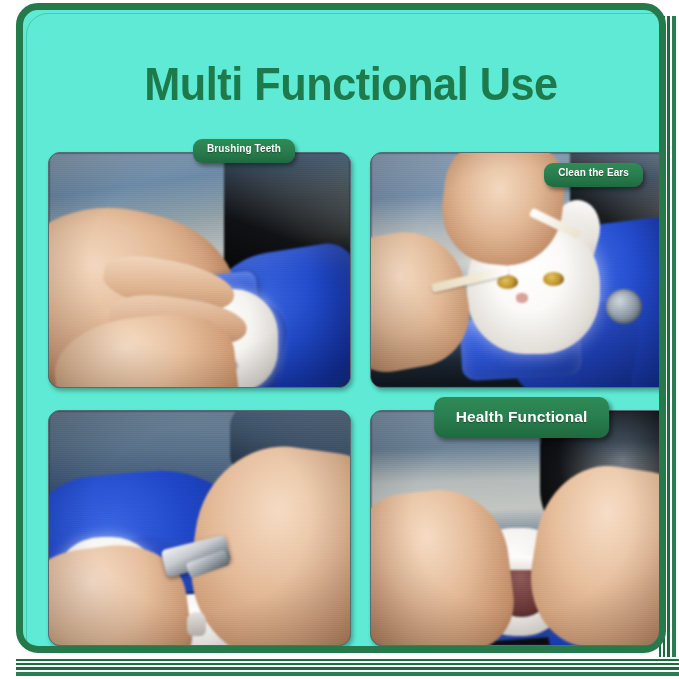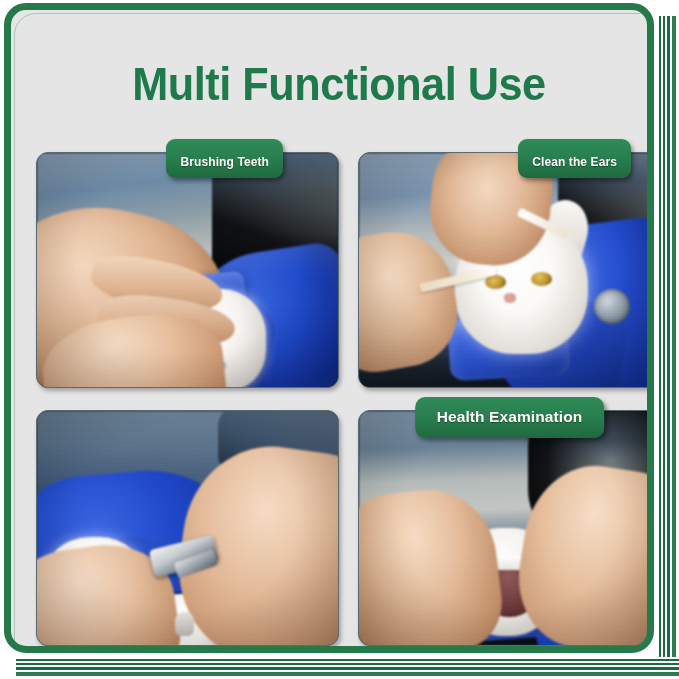--- a/index.html
+++ b/index.html
@@ -53,25 +53,25 @@
       #1d6b41 10px, #1d6b41 13px,
       #ffffff 13px, #ffffff 15px,
       #2a7d50 15px, #2a7d50 19px,
       #ffffff 19px, #ffffff 22px
     );
   }
 
   
   .frame {
     position: absolute;
-    left: 4px; top: 3px;
+    left: 16px; top: 3px;
     width: 650px; height: 650px;
     border: 7px solid #26794b;
     border-radius: 22px;
-    background: #e5e5e5;
+    background: #5eead4;
     overflow: hidden;
   }
 
   
   .frame-inner-line {
     position: absolute;
     left: 3px; top: 3px;
     width: 650px; height: 650px;
     border-radius: 22px;
     border: 1px solid rgba(38,121,75,0.30);
@@ -133,30 +133,30 @@
   
   .badge {
     position: absolute;
     top: -13px;
     z-index: 6;
     display: inline-block;
     background: linear-gradient(180deg, #2f8b57 0%, #2a8050 42%, #1f6a40 100%);
     color: #ffffff;
     font-family: "Liberation Sans", sans-serif;
     font-weight: bold;
-    font-size: 12px;
+    font-size: 10px;
     letter-spacing: 0.1px;
     white-space: nowrap;
-    padding: 16px 14px 9px 14px;
+    padding: 4px 14px 9px 14px;
     border-radius: 9px;
     box-shadow: 2px 3px 4px rgba(0,0,0,0.40);
     text-shadow: 0 1px 1px rgba(0,0,0,0.35);
   }
   .badge.pos-right  { right: 56px; }
-  .badge.pos-right2 { right: 30px; }
+  .badge.pos-right2 { right: 30px; margin-top: 24px; }
   .badge.pos-center { left: 50%; transform: translateX(-50%); }
   .badge.tall { padding: 11px 22px 12px 22px; font-size: 15.5px; border-radius: 10px; }
 
   
   .t1-bg { inset:0; background: linear-gradient(172deg,#8ea2b6 0%,#6d8aa6 16%,#8e9ea6 30%,#b9bfbd 44%,#4a6f94 62%,#1c2a38 80%,#05070a 100%); }
   .t1-darkright { right:0; top:0; width:42%; height:58%; background: linear-gradient(200deg, rgba(6,8,12,0.15) 0%, rgba(4,5,8,0.93) 60%, #020305 100%); }
   .t1-bluecloth { right:-4%; top:42%; width:52%; height:62%; background: radial-gradient(ellipse at 40% 30%, #3a63d8 0%, #2148c4 40%, #12309a 72%, #0a2070 100%); border-radius:46% 18% 24% 40%; transform: rotate(-9deg); box-shadow: inset 0 10px 28px rgba(255,255,255,0.13); }
   .t1-bluecloth2 { right:22%; top:60%; width:40%; height:46%; background: linear-gradient(155deg,#2f55cc 0%,#1d3fae 55%,#132d80 100%); border-radius:38% 30% 16% 30%; transform: rotate(13deg); }
   .t1-cuff { left:40%; top:52%; width:30%; height:30%; background: linear-gradient(165deg,#4f78e6 0%,#2a51c9 45%,#1a3795 100%); border-radius:10px 10px 16px 16px; transform: rotate(-6deg); box-shadow: inset 0 6px 14px rgba(255,255,255,0.22), 0 3px 8px rgba(0,0,0,0.45); }
   .t1-hand-back { left:-16%; top:24%; width:78%; height:84%; background: radial-gradient(ellipse at 36% 32%, #f2d7c0 0%, #e2b997 34%, #cb9a76 62%, #a87355 92%); border-radius:50% 42% 36% 46%; transform: rotate(14deg); box-shadow: inset -12px -10px 24px rgba(140,92,64,0.45); }
@@ -325,20 +325,20 @@
             <div class="t4-mouth"></div>
             <div class="t4-teeth"></div>
             <div class="t4-fang1"></div>
             <div class="t4-fang2"></div>
             <div class="t4-hand-l"></div>
             <div class="t4-hand-r"></div>
           </div>
           <div class="photo-grain"></div>
           <div class="photo-vig"></div>
         </div>
-        <div class="badge pos-center tall">Health Examination</div>
+        <div class="badge pos-center tall">Health Functional</div>
       </div>
 
     </div>
 
     <div class="frame-inner-line"></div>
   </div>
 </div>
 
 </body></html>

